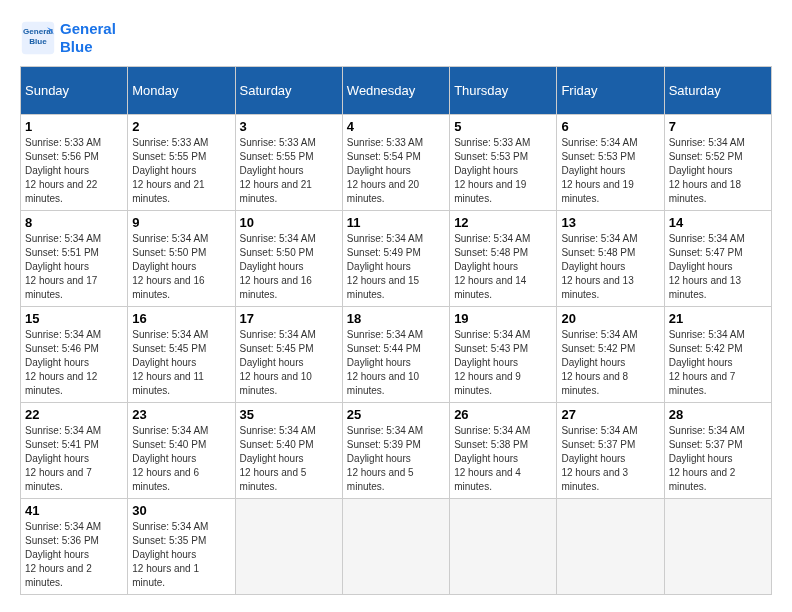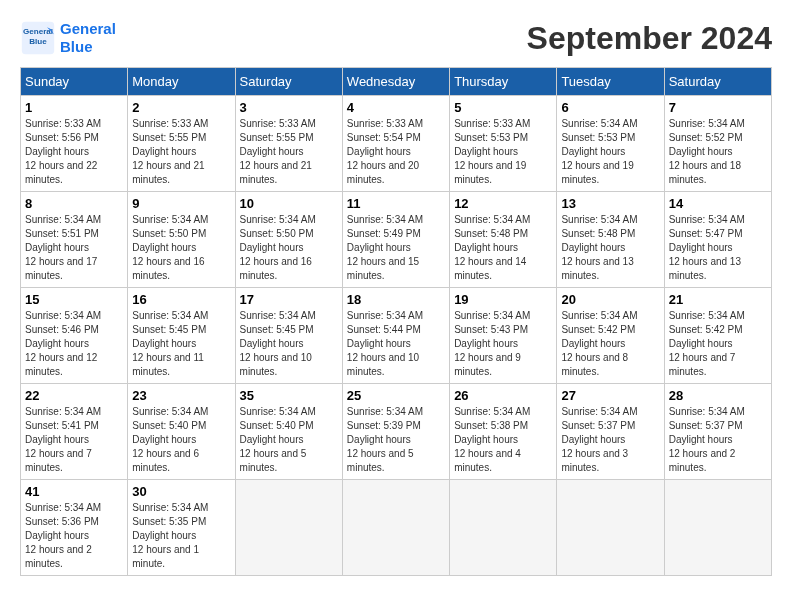--- a/index.html
+++ b/index.html
@@ -38,21 +38,21 @@
       color: #555;
     }
     .calendar {
       width: 100%;
       border-collapse: collapse;
       font-size: 11px;
     }
     .calendar th {
       background: #1a5fa8;
       color: #fff;
-      padding: 6px 4px;
+      padding: 16px 4px;
       text-align: left;
       font-size: 13px;
       font-weight: normal;
       border: 1px solid #ccc;
     }
     .calendar td {
       border: 1px solid #ccc;
       vertical-align: top;
       padding: 4px;
       width: 107px;
@@ -89,33 +89,32 @@
       <polygon points="30,8 38,16 34,10" fill="#1a73e8"></polygon>
     </svg>
     <div>
       <div style="font-size:15px;font-weight:bold;color:#333;line-height:1.2">
         <span style="color:#1a73e8">General</span>
       </div>
       <div style="font-size:15px;font-weight:bold;color:#1a73e8;line-height:1.2">Blue</div>
     </div>
   </div>
   <div class="title-section">
-    <div class="month-title">September 2024</div>
   </div>
 </div>
 
 <table class="calendar">
   <thead>
     <tr>
       <th>Sunday</th>
       <th>Monday</th>
       <th>Saturday</th>
       <th>Wednesday</th>
       <th>Thursday</th>
-      <th>Tuesday</th>
+      <th>Friday</th>
       <th>Saturday</th>
     </tr>
   </thead>
   <tbody id="calendar-body">
   <tr>
         <td><span class="day-num">1</span>
 <span class="day-info">Sunrise: 5:33 AM<br>Sunset: 5:56 PM<br>Daylight hours<br>12 hours and 22 minutes.</span></td>
         <td><span class="day-num">2</span>
 <span class="day-info">Sunrise: 5:33 AM<br>Sunset: 5:55 PM<br>Daylight hours<br>12 hours and 21 minutes.</span></td>
         <td><span class="day-num">3</span>

